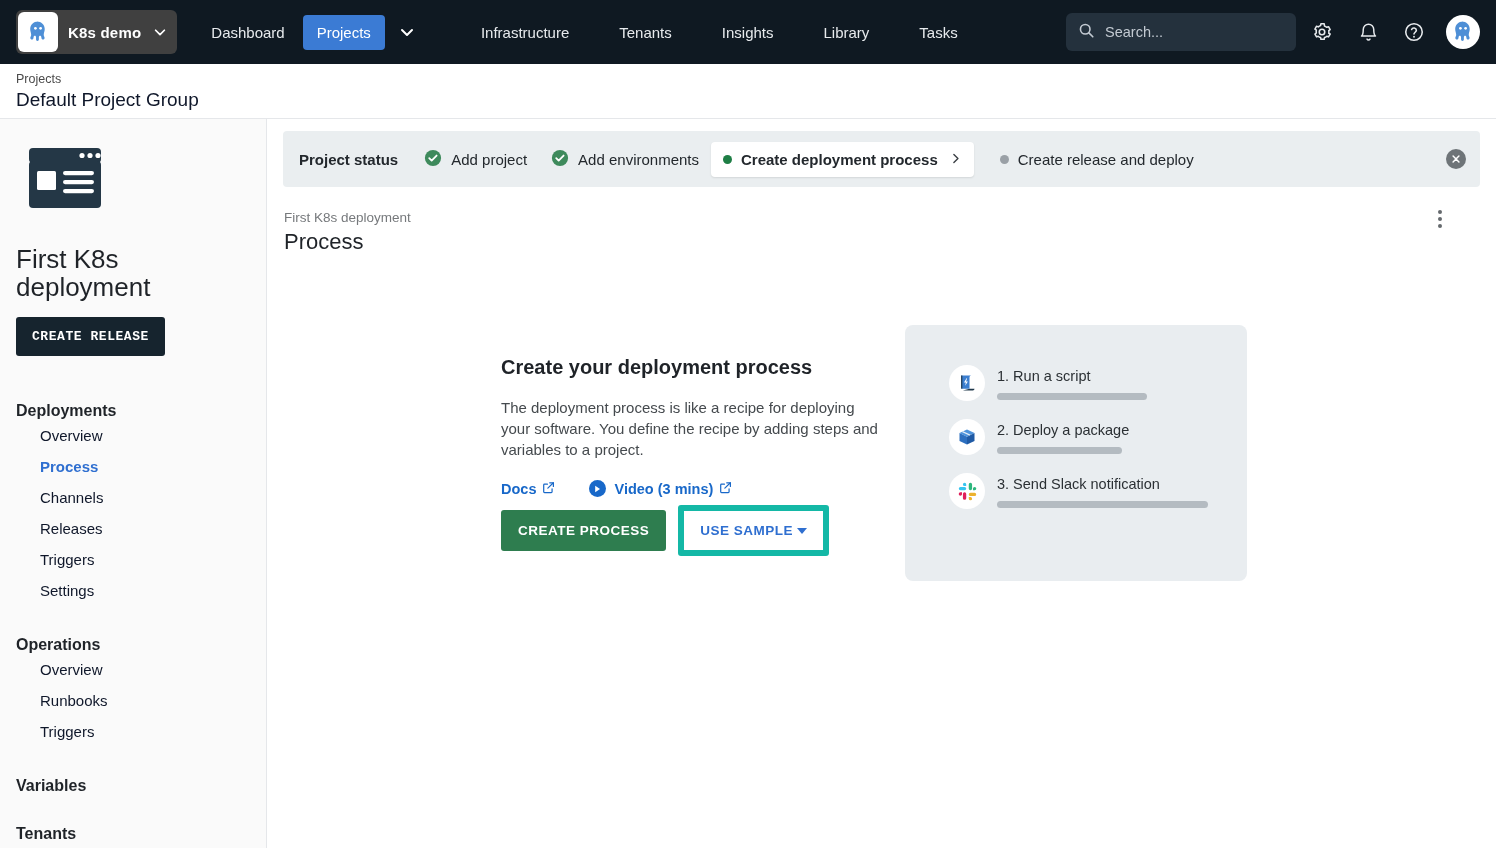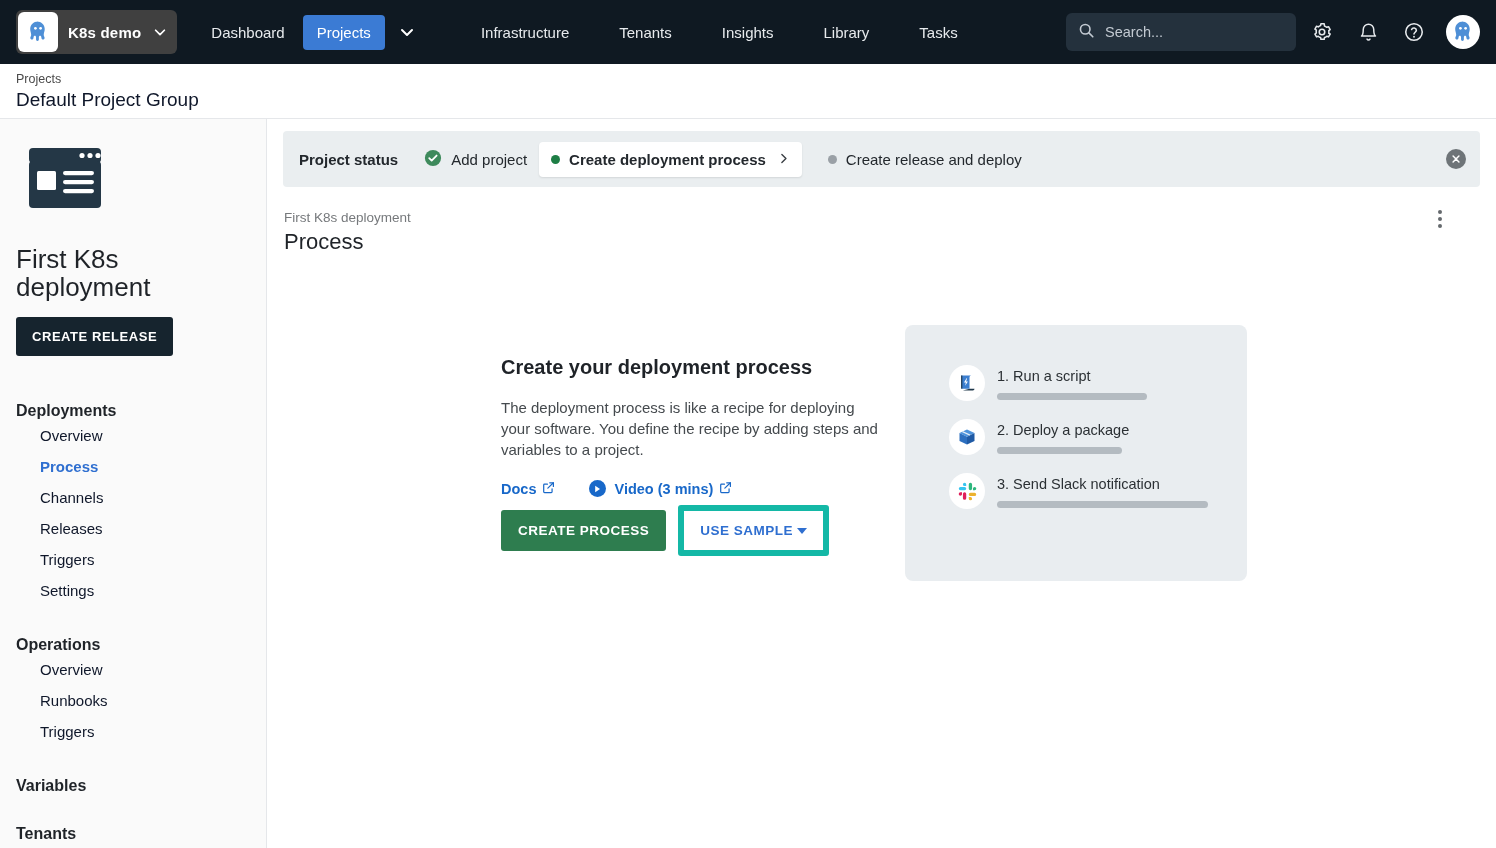--- a/index.html
+++ b/index.html
@@ -97,21 +97,21 @@
   .proj-title {
     font-size: 26px; color: #1F2328; line-height: 28px;
     margin: 32px 16px 0 16px; font-weight: normal;
   }
   .create-release-btn {
     margin: 16px 0 0 16px;
     background: #16242E; color: #ffffff;
     font-size: 13px; font-weight: bold; letter-spacing: .55px;
     border: none; border-radius: 3px;
     padding: 12px 16px; cursor: pointer;
-    font-family: Liberation Sans, sans-serif;
+    font-family: Liberation Mono, monospace;
   }
   .nav-group-title {
     font-size: 16px; font-weight: bold; color: #1F2328;
     margin: 30px 0 0 16px;
   }
   .nav-group-title.first { margin-top: 46px; }
   .nav-sub {
     font-size: 15px; color: #0f172a;
     padding: 7px 0 7px 40px; cursor: pointer;
   }
@@ -361,20 +361,29 @@
       <div class="status-step">
         <span>
           <svg width="18" height="18" viewBox="0 0 20 20">
               <circle cx="10" cy="10" r="9" fill="#3E8A5C"></circle>
               <path d="M5.8 10.2l2.7 2.7 5.5-5.6" fill="none" stroke="#ffffff" stroke-width="2" stroke-linecap="round" stroke-linejoin="round"></path>
             </svg>
         </span>
         <span>Add project</span>
       </div>
 
+      <div class="status-step">
+        <span>
+          <svg width="18" height="18" viewBox="0 0 20 20">
+              <circle cx="10" cy="10" r="9" fill="#3E8A5C"></circle>
+              <path d="M5.8 10.2l2.7 2.7 5.5-5.6" fill="none" stroke="#ffffff" stroke-width="2" stroke-linecap="round" stroke-linejoin="round"></path>
+            </svg>
+        </span>
+        <span>Add environments</span>
+      </div>
 
       <div class="status-step current">
         <span class="dot green"></span>
         <span>Create deployment process</span>
         <span style="margin-left:2px">
           <svg width="13" height="13" viewBox="0 0 16 16">
               <path d="M6 3l5 5-5 5" fill="none" stroke="#3A3F44" stroke-width="1.7" stroke-linecap="round" stroke-linejoin="round"></path>
             </svg>
         </span>
       </div>

